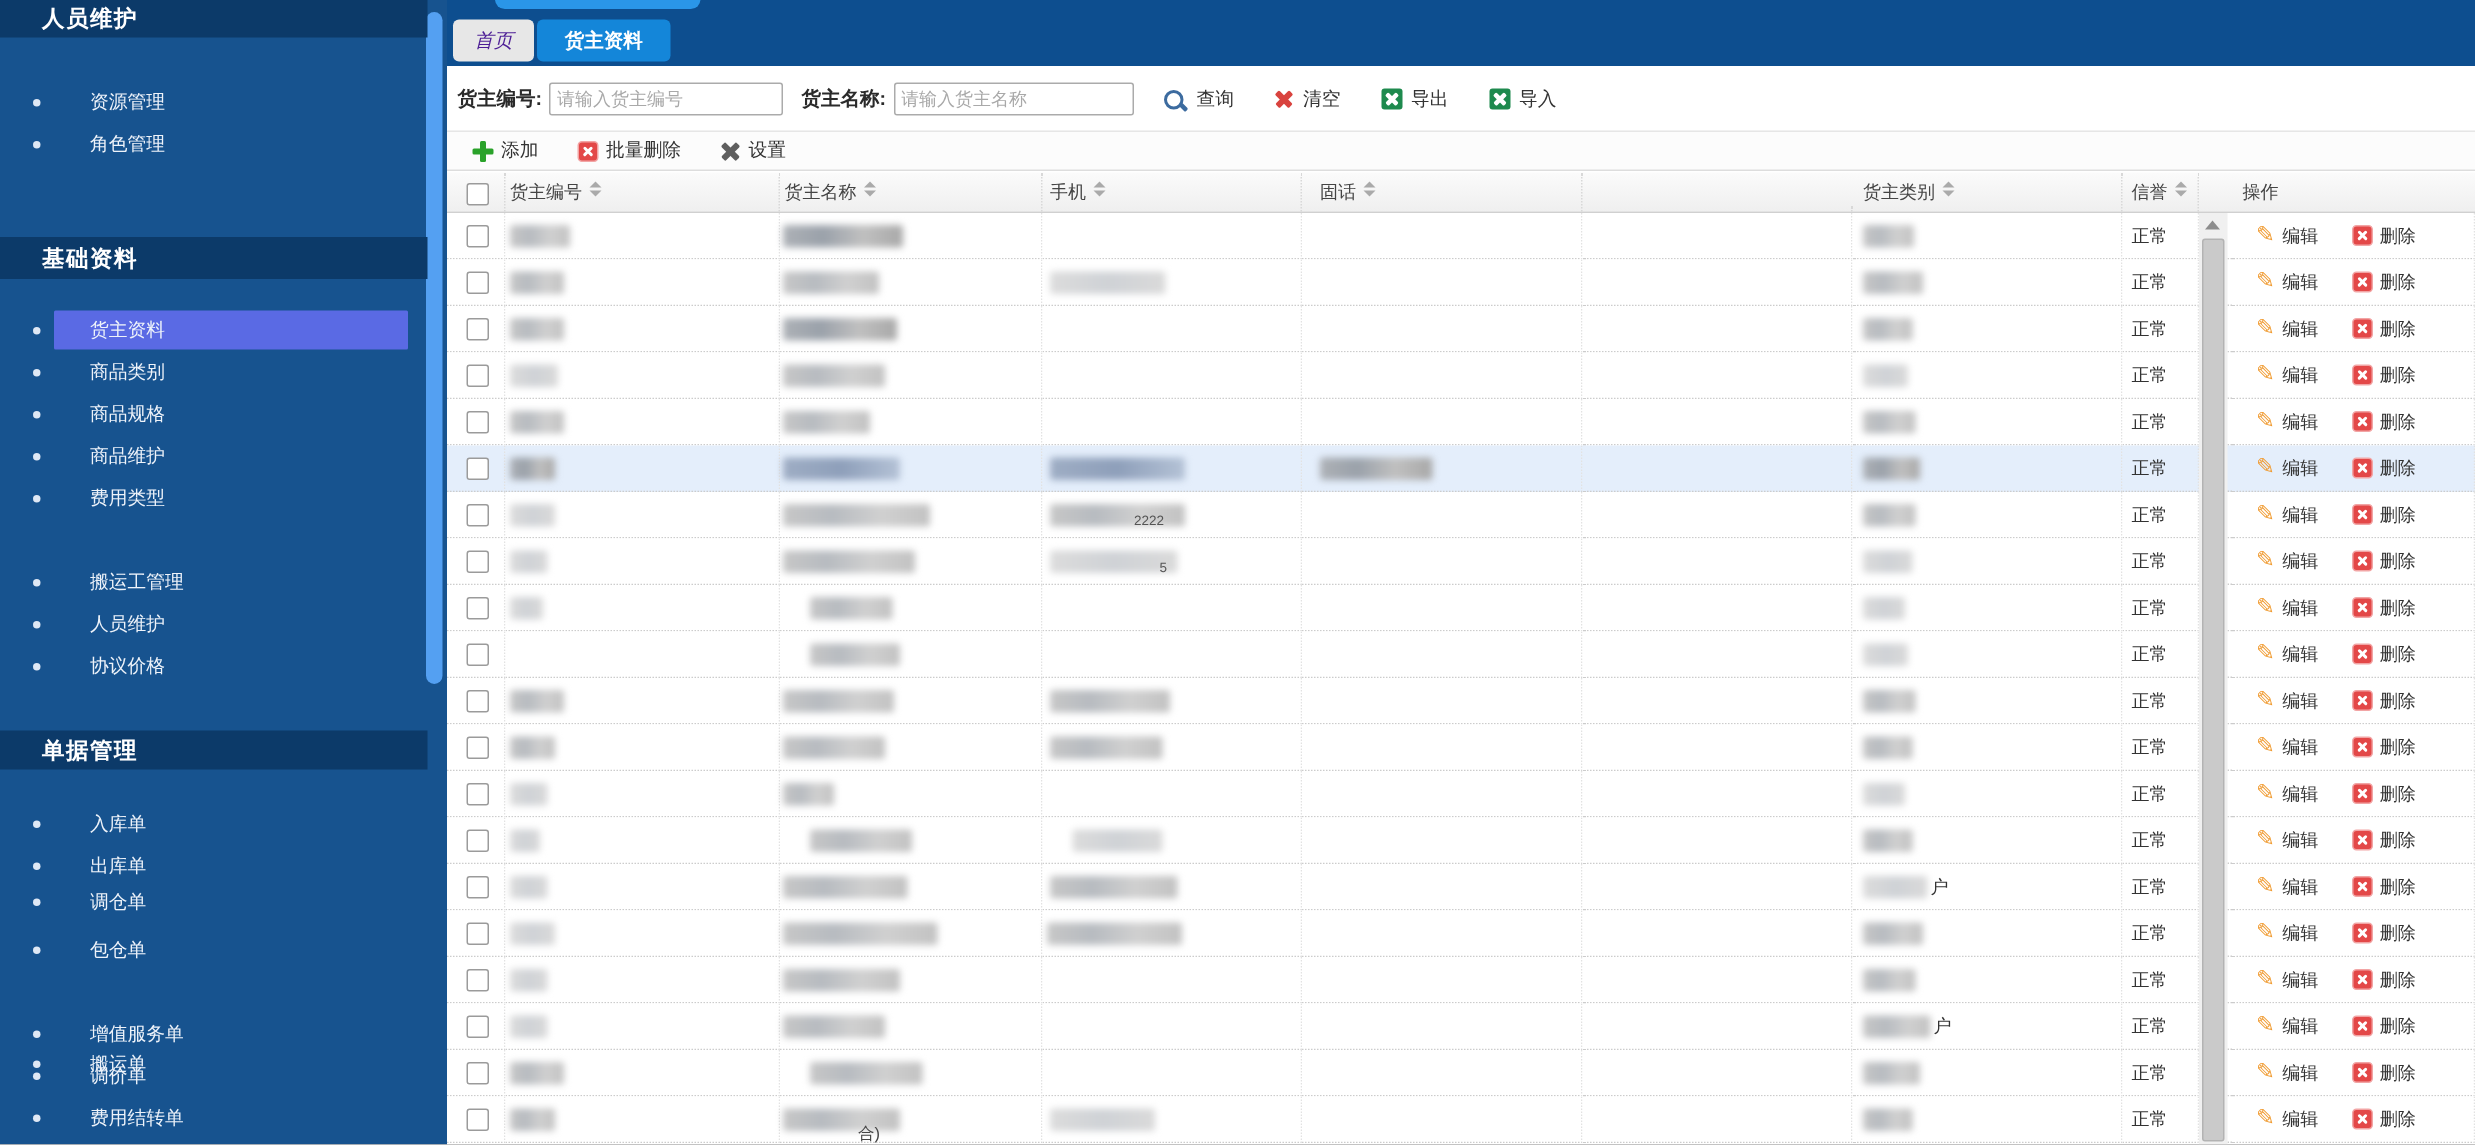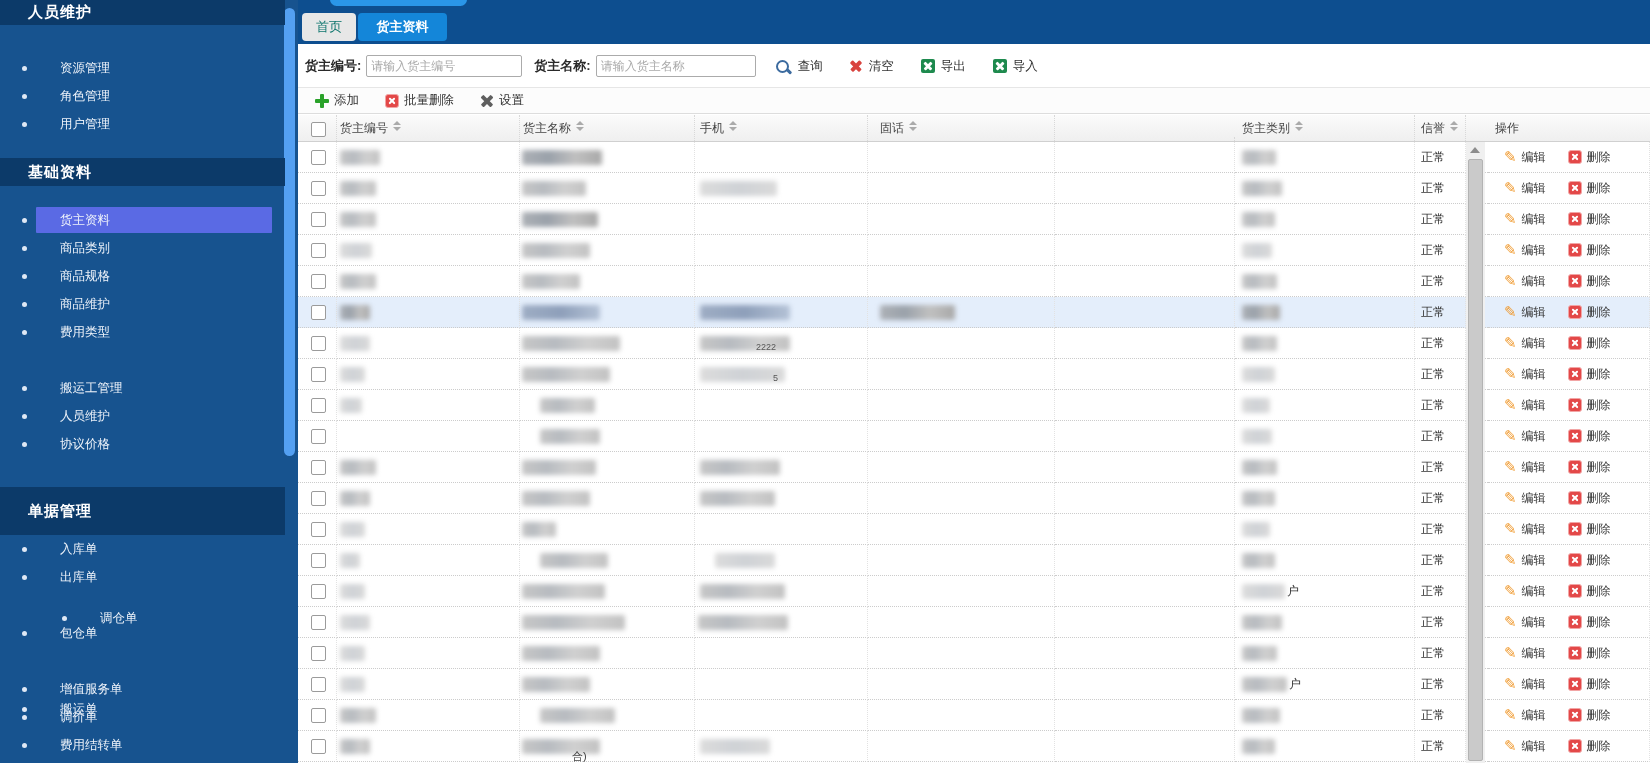--- a/index.html
+++ b/index.html
@@ -19,21 +19,21 @@
            background:#5a6ae4;border-radius:1px;}
   .side-item .lbl{position:absolute;left:60px;top:0;line-height:28px;z-index:1;}
   .sthumb{position:absolute;left:284px;top:8px;width:11px;height:448px;border-radius:6px;background:#54a0f2;}
 
   
   #main{position:absolute;left:298px;top:0;width:1352px;height:763px;background:#fff;}
   #tabbar{position:absolute;left:0;top:0;width:100%;height:44px;background:#0d4e8f;}
   #topnav-partial{position:absolute;left:32px;top:-7px;width:137px;height:13px;border-radius:7px;background:#2a96e8;}
   .tab{position:absolute;top:13px;height:28px;border-radius:4px;font-size:13px;display:flex;
        align-items:center;justify-content:center;cursor:pointer;box-sizing:border-box;}
-  .tab.inactive{background:#e7e7e7;color:#0f766e;}
+  .tab.inactive{background:#e7e7e7;color:#4c1d95;font-style:italic;}
   .tab.active{background:#1486d9;color:#fff;font-weight:bold;}
 
   
   #searchbar{position:absolute;left:0;top:44px;width:100%;height:44px;background:#fff;display:flex;
        align-items:center;padding-left:7px;box-sizing:border-box;}
   .slab{font-size:13px;font-weight:bold;color:#2a2a2a;white-space:nowrap;}
   .slab.second{margin-left:12px;}
   .sinput{height:20px;border:1px solid #ababab;border-radius:2px;font-size:12px;padding:0 4px;
        margin-left:5px;color:#333;font-family:"Liberation Sans",sans-serif;}
   .sinput::placeholder{color:#a9a9a9;}
@@ -117,23 +117,20 @@
 <div id="app">
   <aside id="sidebar">
     <div class="sthumb"></div>
   <div class="side-hd" style="top: 0px; height: 25px;">人员维护</div>
       <div class="side-item" style="top: 54px;">
         <span class="lbl">资源管理</span>
       </div>
       <div class="side-item" style="top: 82px;">
         <span class="lbl">角色管理</span>
       </div>
-      <div class="side-item" style="top: 110px;">
-        <span class="lbl">用户管理</span>
-      </div>
       <div class="side-hd" style="top: 158px; height: 28px;">基础资料</div>
       <div class="side-item sel" style="top: 206px;">
         <span class="band"></span>
         <span class="lbl">货主资料</span>
       </div>
       <div class="side-item" style="top: 234px;">
         <span class="lbl">商品类别</span>
       </div>
       <div class="side-item" style="top: 262px;">
         <span class="lbl">商品规格</span>
@@ -146,28 +143,28 @@
       </div>
       <div class="side-item" style="top: 374px;">
         <span class="lbl">搬运工管理</span>
       </div>
       <div class="side-item" style="top: 402px;">
         <span class="lbl">人员维护</span>
       </div>
       <div class="side-item" style="top: 430px;">
         <span class="lbl">协议价格</span>
       </div>
-      <div class="side-hd" style="top: 487px; height: 48px;">单据管理</div>
+      <div class="side-hd" style="top: 487px; height: 26px;">单据管理</div>
       <div class="side-item" style="top: 535px;">
         <span class="lbl">入库单</span>
       </div>
       <div class="side-item" style="top: 563px;">
         <span class="lbl">出库单</span>
       </div>
-      <div class="side-item" style="top: 604px; margin-left: 40px;">
+      <div class="side-item" style="top: 587px;">
         <span class="lbl">调仓单</span>
       </div>
       <div class="side-item" style="top: 619px;">
         <span class="lbl">包仓单</span>
       </div>
       <div class="side-item" style="top: 647px; margin-top: 48px;">
         <span class="lbl">搬运单</span>
       </div>
       <div class="side-item" style="top: 675px;">
         <span class="lbl">增值服务单</span>

